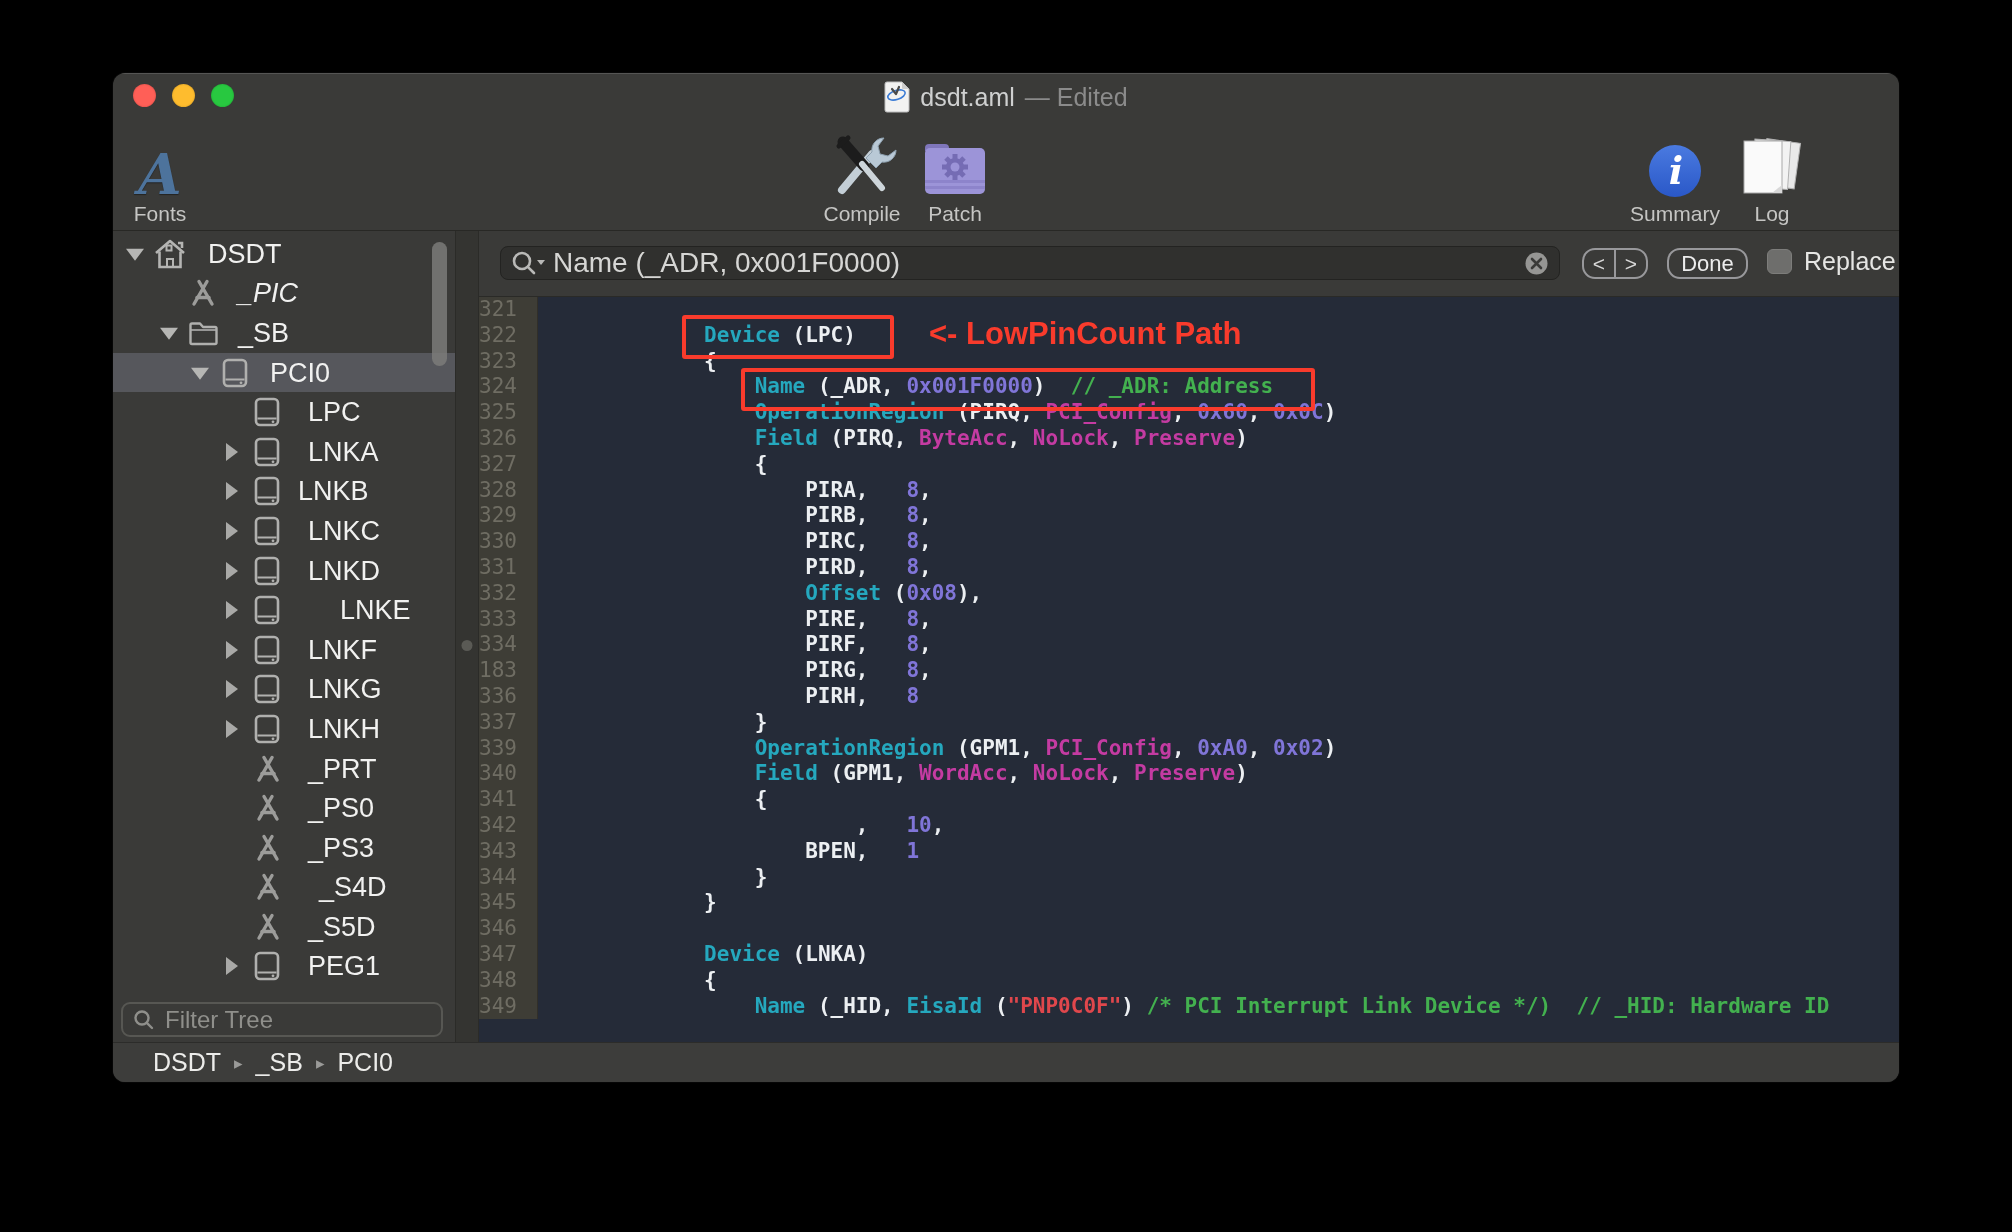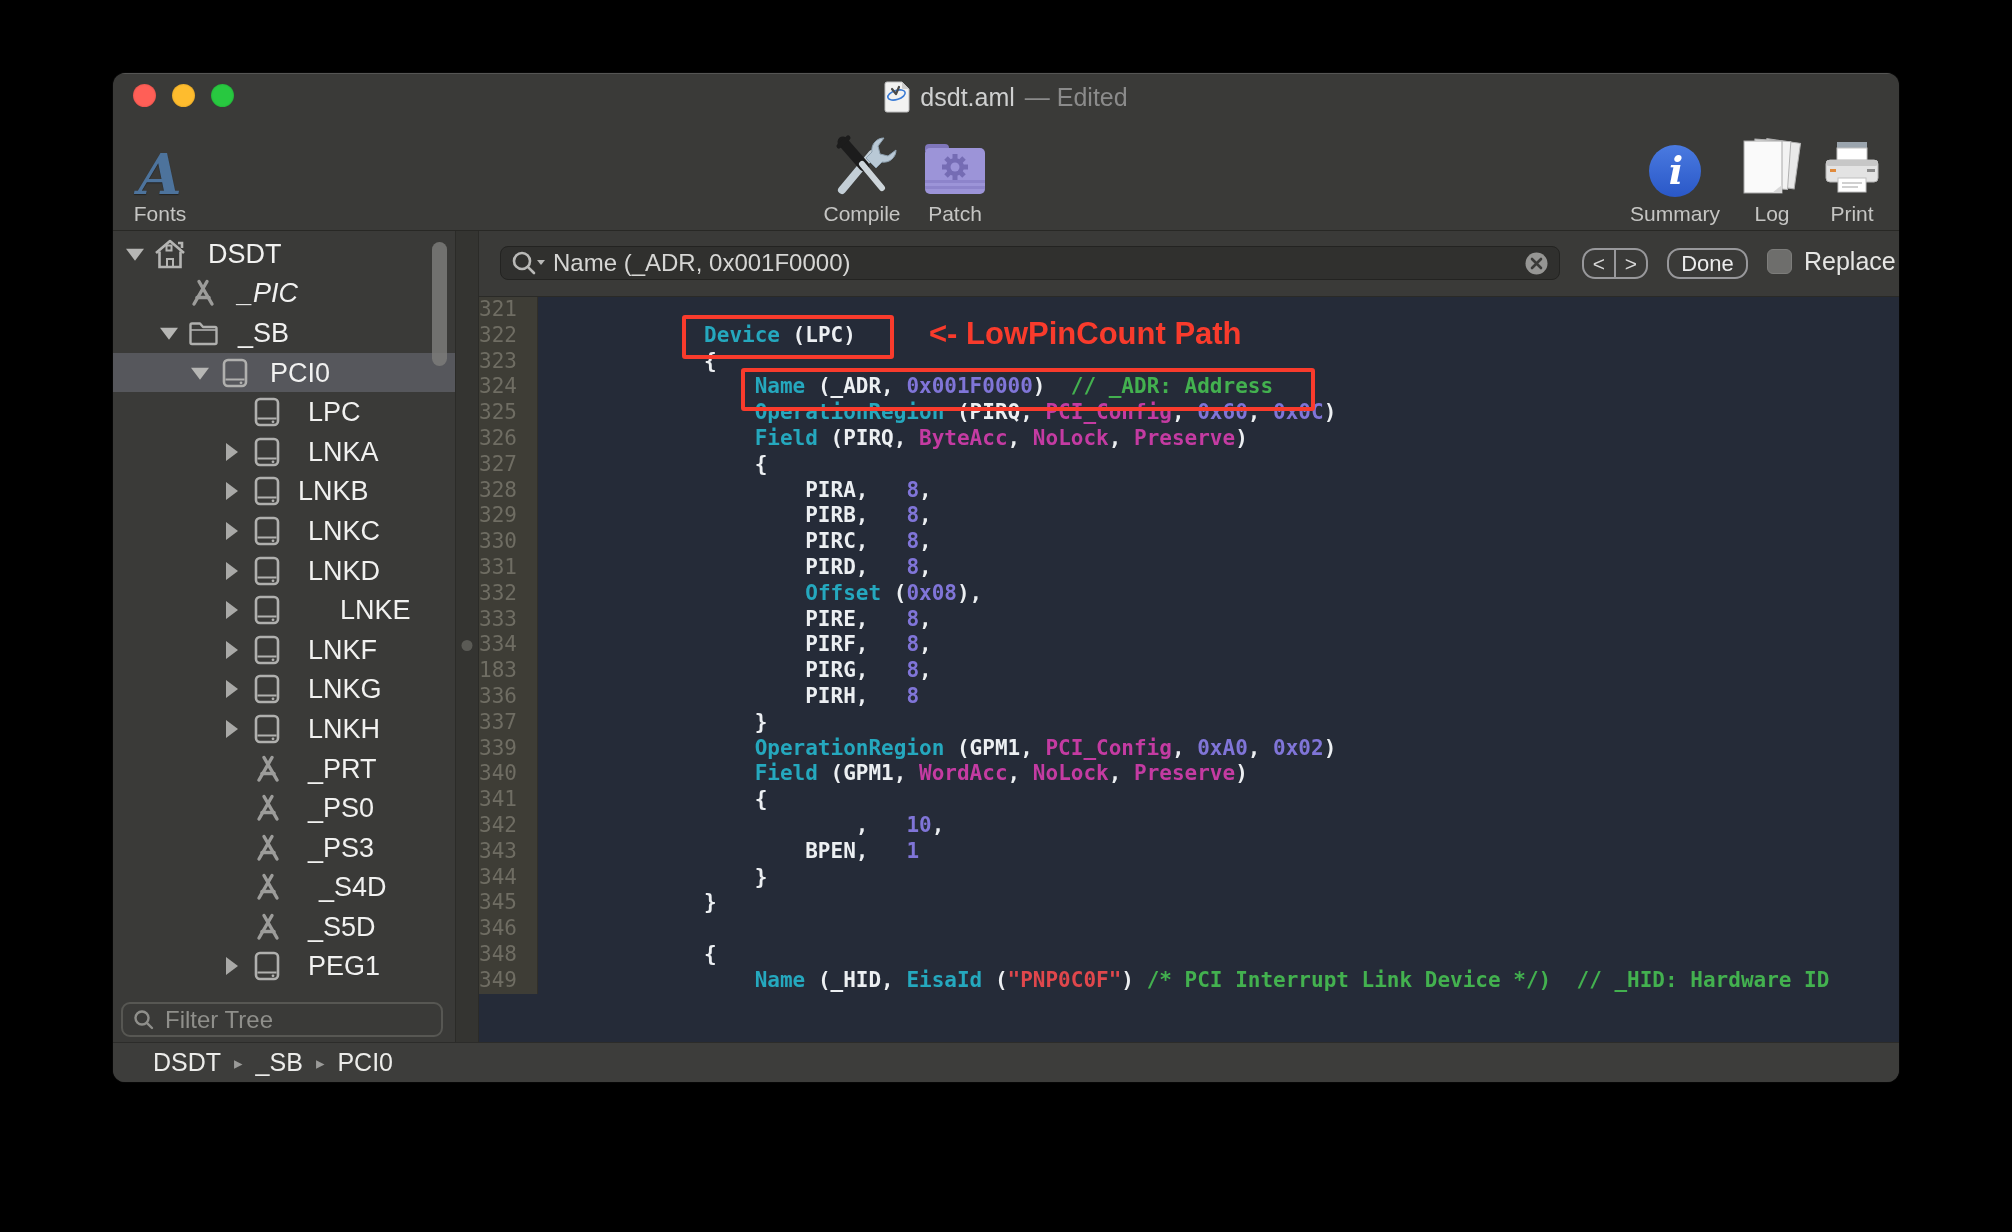--- a/index.html
+++ b/index.html
@@ -53,21 +53,21 @@
   .filter input::placeholder{color:#8f8f8b}
 
   .splitter{width:22px;flex:0 0 auto;background:#343431;border-left:1px solid #2b2b28;border-right:1px solid #2b2b28;position:relative}
   .splitter .dot{position:absolute;left:50%;top:409px;transform:translateX(-50%);width:11px;height:11px;border-radius:50%;background:#5a5a55}
 
   
   .main{flex:1 1 auto;display:flex;flex-direction:column;min-width:0}
   .searchrow{height:65px;flex:0 0 auto;position:relative;border-bottom:1px solid #2a2a27}
   .sfield{position:absolute;left:21px;top:15px;width:1060px;height:34px;background:#30302e;border:1px solid #232321;
     border-radius:8px;display:flex;align-items:center;box-sizing:border-box;padding:0 10px}
-  .sfield input{flex:1;background:transparent;border:none;outline:none;font-size:24px;color:#d6d6d4;
+  .sfield input{flex:1;background:transparent;border:none;outline:none;font-size:28px;color:#d6d6d4;
     font-family:"Liberation Sans",sans-serif;padding-left:8px}
   .sclear{flex:0 0 auto;width:25px;height:25px;cursor:pointer}
   .seg{position:absolute;left:1103px;top:17px;width:66px;height:31px;border:2px solid #98989b;border-radius:13px;
     display:flex;box-sizing:border-box;overflow:hidden}
   .seg .cell{flex:1;display:flex;align-items:center;justify-content:center;font-size:21px;color:#d8d8d8;cursor:pointer}
   .seg .cell:first-child{border-right:2px solid #98989b}
   .donebtn{position:absolute;left:1188px;top:17px;width:81px;height:31px;border:2px solid #98989b;border-radius:13px;
     display:flex;align-items:center;justify-content:center;font-size:22px;color:#ececec;box-sizing:border-box;cursor:pointer}
   .repl{position:absolute;left:1288px;top:16px;display:flex;align-items:center;gap:12px}
   .chk{width:25px;height:25px;border-radius:6px;background:#6e6e6c;border:1px solid #7d7d7b;box-sizing:border-box;cursor:pointer}
@@ -178,36 +178,20 @@
               <rect x="22" y="4" width="34" height="46" fill="#e9e9e9" stroke="#b0b0b0"></rect>
             </g>
           <g transform="rotate(4 40 30)">
               <rect x="12" y="3" width="36" height="48" fill="#f2f2f2" stroke="#b0b0b0"></rect>
             </g>
           <rect x="3" y="3" width="38" height="52" fill="#fafafa" stroke="#a8a8a8"></rect>
           <path d="M41 55 l-10 0 10 -8 z" fill="#d8d8d8"></path>
         </svg>
       </div>
       <span class="tlabel">Log</span>
-    </div>
-    <div class="titem t-print">
-      <div class="ticon">
-        <svg width="58" height="58" viewBox="0 0 58 58">
-          <rect x="14" y="2" width="30" height="6" fill="#9aa4ad"></rect>
-          <rect x="14" y="8" width="30" height="14" fill="#ffffff" stroke="#c0c0c0"></rect>
-          <rect x="3" y="20" width="52" height="22" rx="4" fill="#e3e3e3" stroke="#b5b5b5"></rect>
-          <rect x="3" y="20" width="52" height="6" rx="3" fill="#c7c7c7"></rect>
-          <rect x="7" y="29" width="6" height="3" fill="#e08a3c"></rect>
-          <rect x="44" y="29" width="8" height="3" fill="#8a8a8a"></rect>
-          <rect x="15" y="38" width="28" height="14" fill="#ffffff" stroke="#c0c0c0"></rect>
-          <line x1="19" y1="43" x2="39" y2="43" stroke="#d0d0d0" stroke-width="2"></line>
-          <line x1="19" y1="47" x2="35" y2="47" stroke="#d0d0d0" stroke-width="2"></line>
-        </svg>
-      </div>
-      <span class="tlabel">Print</span>
     </div>
   </div>
 
   <div class="content">
 
     <div class="sidebar">
       <div class="tree" id="tree">
           <div class="trow">
             <span class="tri exp" style="left: 13px;"></span>
             <span class="ticn" style="left: 40px;">
@@ -565,20 +549,24 @@
           </div>
           <div class="line">
             <span class="ln">345</span>
             <span class="lc"><span class="t">        }</span></span>
           </div>
           <div class="line">
             <span class="ln">346</span>
             <span class="lc"></span>
           </div>
           <div class="line">
+            <span class="ln">347</span>
+            <span class="lc"><span class="t">        </span><span class="k">Device</span><span class="t"> (LNKA)</span></span>
+          </div>
+          <div class="line">
             <span class="ln">348</span>
             <span class="lc"><span class="t">        {</span></span>
           </div>
           <div class="line">
             <span class="ln">349</span>
             <span class="lc"><span class="t">            </span><span class="k">Name</span><span class="t"> (_HID, </span><span class="k">EisaId</span><span class="t"> (</span><span class="s">"PNP0C0F"</span><span class="t">) </span><span class="c">/* PCI Interrupt Link Device */)</span><span class="t">  </span><span class="c">// _HID: Hardware ID</span></span>
           </div>
 
       <div class="redbox" style="left:203px;top:18px;width:204px;height:36px"></div>
           <div class="redbox" style="left:262px;top:71px;width:566px;height:35px"></div>

